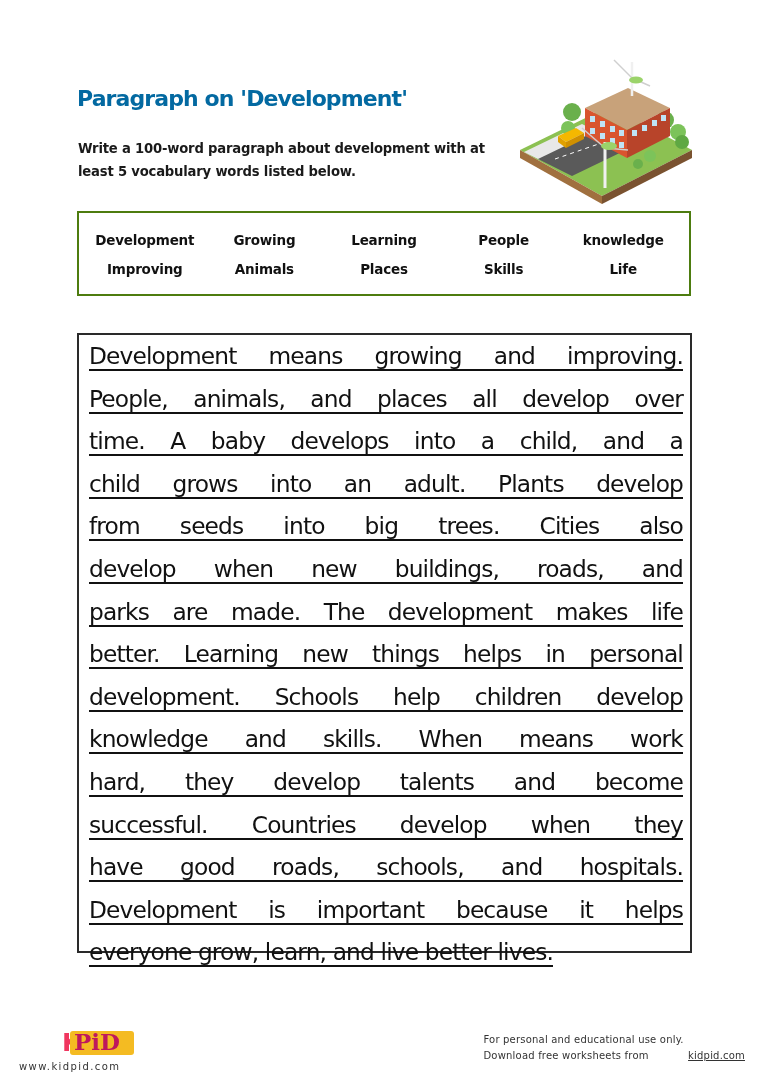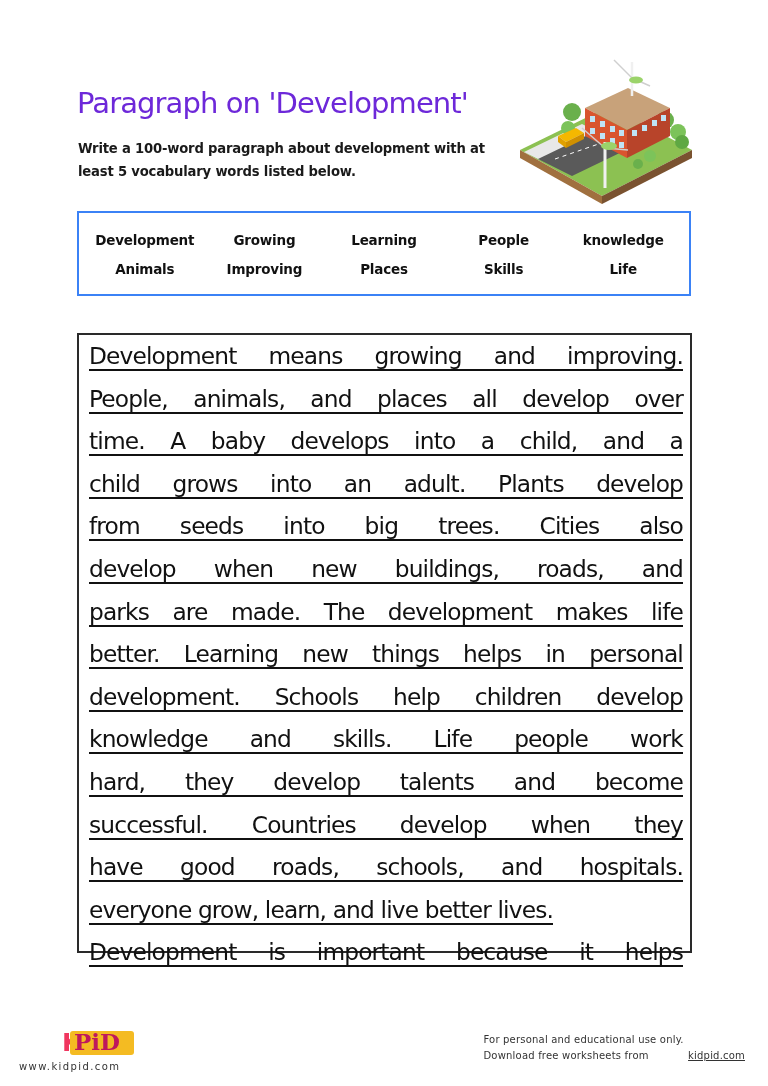--- a/index.html
+++ b/index.html
@@ -1,35 +1,35 @@
 <!DOCTYPE html>
 <html><head>
   <meta charset="utf-8">
   <style>
     * { margin: 0; padding: 0; box-sizing: border-box; }
     html, body { width: 768px; height: 1086px; background: #ffffff; overflow: hidden; }
     body { position: relative; font-family: "DejaVu Sans", sans-serif; color: #111; }
 
     .page-title {
       position: absolute; left: 77px; top: 86px;
-      font-family: "DejaVu Sans", sans-serif; font-weight: normal;
-      font-size: 29px; color: #6d28d9; letter-spacing: -0.9px;
+      font-family: "DejaVu Sans", sans-serif; font-weight: bold;
+      font-size: 22px; color: #0369a1; letter-spacing: -0.9px;
       white-space: nowrap;
     }
     .instructions {
       position: absolute; left: 78px; top: 137px; width: 420px;
       font-family: "DejaVu Sans", sans-serif; font-weight: bold;
       font-size: 13.2px; line-height: 23px; color: #1a1a1a; letter-spacing: -0.2px;
     }
 
     .illustration { position: absolute; left: 510px; top: 58px; width: 190px; height: 150px; }
 
     .vocab-box {
       position: absolute; left: 77px; top: 211px; width: 614px; height: 85px;
-      border: 2px solid #3b82f6;
+      border: 2px solid #4d7c0f;
     }
     .vocab-grid {
       position: absolute; left: 0; top: 0; width: 100%; height: 100%;
       display: grid; grid-template-columns: repeat(5, 1fr); grid-template-rows: 1fr 1fr;
       padding: 12px 6px 11px 6px;
     }
     .vocab-word {
       display: flex; align-items: center; justify-content: center;
       font-family: "DejaVu Sans", sans-serif; font-weight: bold; font-size: 13.5px;
       color: #111; letter-spacing: -0.2px;
@@ -122,45 +122,45 @@
   <circle cx="128" cy="106" r="5" fill="#6ab04c"></circle>
 </svg>
 
 <div class="vocab-box">
   <div class="vocab-grid">
     <div class="vocab-word">Development</div>
     <div class="vocab-word">Growing</div>
     <div class="vocab-word">Learning</div>
     <div class="vocab-word">People</div>
     <div class="vocab-word">knowledge</div>
+    <div class="vocab-word">Improving</div>
     <div class="vocab-word">Animals</div>
-    <div class="vocab-word">Improving</div>
     <div class="vocab-word">Places</div>
     <div class="vocab-word">Skills</div>
     <div class="vocab-word">Life</div>
   </div>
 </div>
 
 <div class="para-box">
   <div class="para-lines">
     <span class="para-line">Development means growing and improving.</span>
     <span class="para-line">People, animals, and places all develop over</span>
     <span class="para-line">time. A baby develops into a child, and a</span>
     <span class="para-line">child grows into an adult. Plants develop</span>
     <span class="para-line">from seeds into big trees. Cities also</span>
     <span class="para-line">develop when new buildings, roads, and</span>
     <span class="para-line">parks are made. The development makes life</span>
     <span class="para-line">better. Learning new things helps in personal</span>
     <span class="para-line">development. Schools help children develop</span>
-    <span class="para-line">knowledge and skills. Life people work</span>
+    <span class="para-line">knowledge and skills. When means work</span>
     <span class="para-line">hard, they develop talents and become</span>
     <span class="para-line">successful. Countries develop when they</span>
     <span class="para-line">have good roads, schools, and hospitals.</span>
+    <span class="para-line">Development is important because it helps</span>
     <span class="para-line last">everyone grow, learn, and live better lives.</span>
-    <span class="para-line">Development is important because it helps</span>
   </div>
 </div>
 
 <div class="logo">
   <span class="logo-kid">KiD</span>
   <span class="logo-pid-bg"></span>
   <span class="logo-pid">PiD</span>
   <span class="logo-url">www.kidpid.com</span>
 </div>
 

